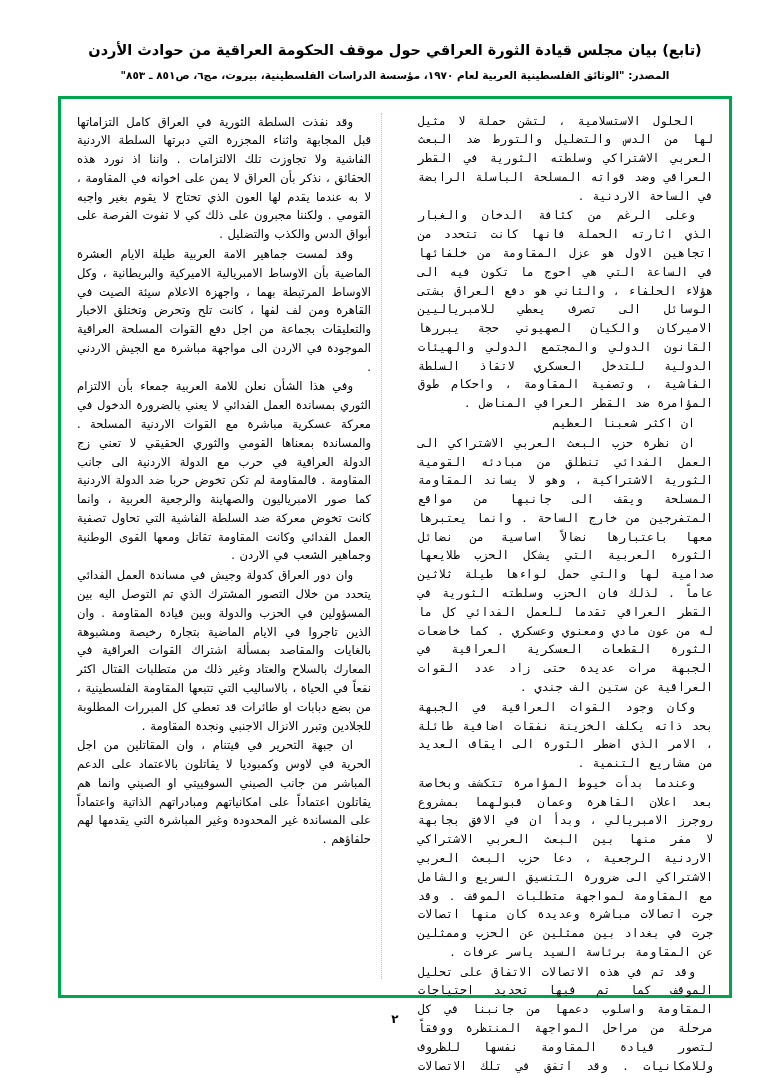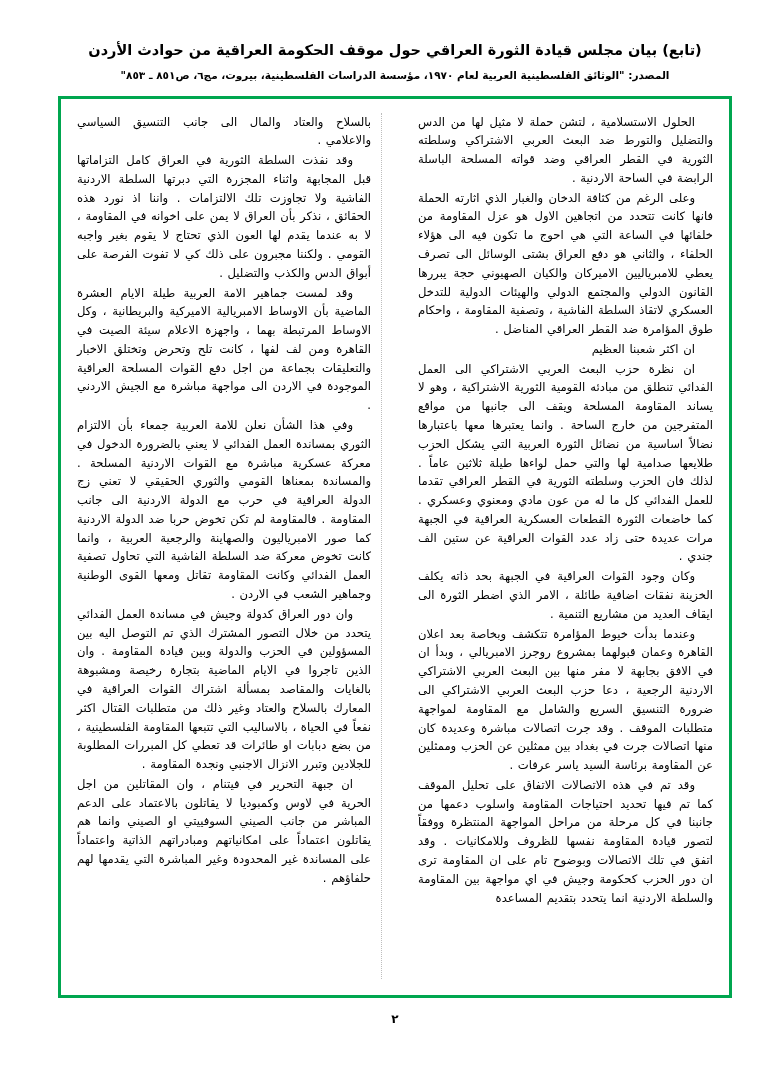--- a/index.html
+++ b/index.html
@@ -51,20 +51,21 @@
     height: 100%;
     box-sizing: border-box;
   }
   .col {
     flex: 1 1 50%;
     box-sizing: border-box;
     position: relative;
   }
   .col-right {
     padding-left: 10px;
+    font-family: Liberation Mono, monospace;
   }
   .col-left {
     padding-right: 10px;
     border-right: 1px dotted #bdbdbd;
   }
   .para {
     font-size: 11.6px;
     line-height: 1.62;
     text-align: justify;
     text-align-last: right;
@@ -97,21 +98,20 @@
         <p class="para">الحلول الاستسلامية ، لتشن حملة لا مثيل لها من الدس والتضليل والتورط ضد البعث العربي الاشتراكي وسلطته الثورية في القطر العراقي وضد قواته المسلحة الباسلة الرابضة في الساحة الاردنية .</p>
         <p class="para">وعلى الرغم من كثافة الدخان والغبار الذي اثارته الحملة فانها كانت تتحدد من اتجاهين الاول هو عزل المقاومة من خلفائها في الساعة التي هي احوج ما تكون فيه الى هؤلاء الحلفاء ، والثاني هو دفع العراق بشتى الوسائل الى تصرف يعطي للامبرياليين الاميركان والكيان الصهيوني حجة يبررها القانون الدولي والمجتمع الدولي والهيئات الدولية للتدخل العسكري لاتقاذ السلطة الفاشية ، وتصفية المقاومة ، واحكام طوق المؤامرة ضد القطر العراقي المناضل .</p>
         <p class="para">ان اكثر شعبنا العظيم</p>
         <p class="para">ان نظرة حزب البعث العربي الاشتراكي الى العمل الفدائي تنطلق من مبادئه القومية الثورية الاشتراكية ، وهو لا يساند المقاومة المسلحة ويقف الى جانبها من مواقع المتفرجين من خارج الساحة . وانما يعتبرها معها باعتبارها نضالاً اساسية من نضائل الثورة العربية التي يشكل الحزب طلايعها صدامية لها والتي حمل لواءها طيلة ثلاثين عاماً . لذلك فان الحزب وسلطته الثورية في القطر العراقي تقدما للعمل الفدائي كل ما له من عون مادي ومعنوي وعسكري . كما خاضعات الثورة القطعات العسكرية العراقية في الجبهة مرات عديدة حتى زاد عدد القوات العراقية عن ستين الف جندي .</p>
         <p class="para">وكان وجود القوات العراقية في الجبهة بحد ذاته يكلف الخزينة نفقات اضافية طائلة ، الامر الذي اضطر الثورة الى ايقاف العديد من مشاريع التنمية .</p>
         <p class="para">وعندما بدأت خيوط المؤامرة تتكشف وبخاصة بعد اعلان القاهرة وعمان قبولهما بمشروع روجرز الامبريالي ، وبدأ ان في الافق بجابهة لا مفر منها بين البعث العربي الاشتراكي الاردنية الرجعية ، دعا حزب البعث العربي الاشتراكي الى ضرورة التنسيق السريع والشامل مع المقاومة لمواجهة متطلبات الموقف . وقد جرت اتصالات مباشرة وعديدة كان منها اتصالات جرت في بغداد بين ممثلين عن الحزب وممثلين عن المقاومة برئاسة السيد ياسر عرفات .</p>
         <p class="para">وقد تم في هذه الاتصالات الاتفاق على تحليل الموقف كما تم فيها تحديد احتياجات المقاومة واسلوب دعمها من جانبنا في كل مرحلة من مراحل المواجهة المنتظرة ووفقاً لتصور قيادة المقاومة نفسها للظروف وللامكانيات . وقد اتفق في تلك الاتصالات وبوضوح تام على ان المقاومة ترى ان دور الحزب كحكومة وجيش في اي مواجهة بين المقاومة والسلطة الاردنية انما يتحدد بتقديم المساعدة</p>
       </div>
 
       <div class="col col-left">
-        <p class="para noindent">بالسلاح والعتاد والمال الى جانب التنسيق السياسي والاعلامي .</p>
         <p class="para">وقد نفذت السلطة الثورية في العراق كامل التزاماتها قبل المجابهة واثناء المجزرة التي دبرتها السلطة الاردنية الفاشية ولا تجاوزت تلك الالتزامات . واننا اذ نورد هذه الحقائق ، نذكر بأن العراق لا يمن على اخوانه في المقاومة ، لا به عندما يقدم لها العون الذي تحتاج لا يقوم بغير واجبه القومي . ولكننا مجبرون على ذلك كي لا تفوت الفرصة على أبواق الدس والكذب والتضليل .</p>
         <p class="para">وقد لمست جماهير الامة العربية طيلة الايام العشرة الماضية بأن الاوساط الامبريالية الاميركية والبريطانية ، وكل الاوساط المرتبطة بهما ، واجهزة الاعلام سيئة الصيت في القاهرة ومن لف لفها ، كانت تلح وتحرض وتختلق الاخبار والتعليقات بجماعة من اجل دفع القوات المسلحة العراقية الموجودة في الاردن الى مواجهة مباشرة مع الجيش الاردني .</p>
         <p class="para">وفي هذا الشأن نعلن للامة العربية جمعاء بأن الالتزام الثوري بمساندة العمل الفدائي لا يعني بالضرورة الدخول في معركة عسكرية مباشرة مع القوات الاردنية المسلحة . والمساندة بمعناها القومي والثوري الحقيقي لا تعني زج الدولة العراقية في حرب مع الدولة الاردنية الى جانب المقاومة . فالمقاومة لم تكن تخوض حربا ضد الدولة الاردنية كما صور الامبرياليون والصهاينة والرجعية العربية ، وانما كانت تخوض معركة ضد السلطة الفاشية التي تحاول تصفية العمل الفدائي وكانت المقاومة تقاتل ومعها القوى الوطنية وجماهير الشعب في الاردن .</p>
         <p class="para">وان دور العراق كدولة وجيش في مساندة العمل الفدائي يتحدد من خلال التصور المشترك الذي تم التوصل اليه بين المسؤولين في الحزب والدولة وبين قيادة المقاومة . وان الذين تاجروا في الايام الماضية بتجارة رخيصة ومشبوهة بالغايات والمقاصد بمسألة اشتراك القوات العراقية في المعارك بالسلاح والعتاد وغير ذلك من متطلبات القتال اكثر نفعاً في الحياة ، بالاساليب التي تتبعها المقاومة الفلسطينية ، من بضع دبابات او طائرات قد تعطي كل المبررات المطلوبة للجلادين وتبرر الانزال الاجنبي ونجدة المقاومة .</p>
         <p class="para">ان جبهة التحرير في فيتنام ، وان المقاتلين من اجل الحرية في لاوس وكمبوديا لا يقاتلون بالاعتماد على الدعم المباشر من جانب الصيني السوفييتي او الصيني وانما هم يقاتلون اعتماداً على امكانياتهم ومبادراتهم الذاتية واعتماداً على المساندة غير المحدودة وغير المباشرة التي يقدمها لهم حلفاؤهم .</p>
       </div>
 
     </div>
   </div>
 

